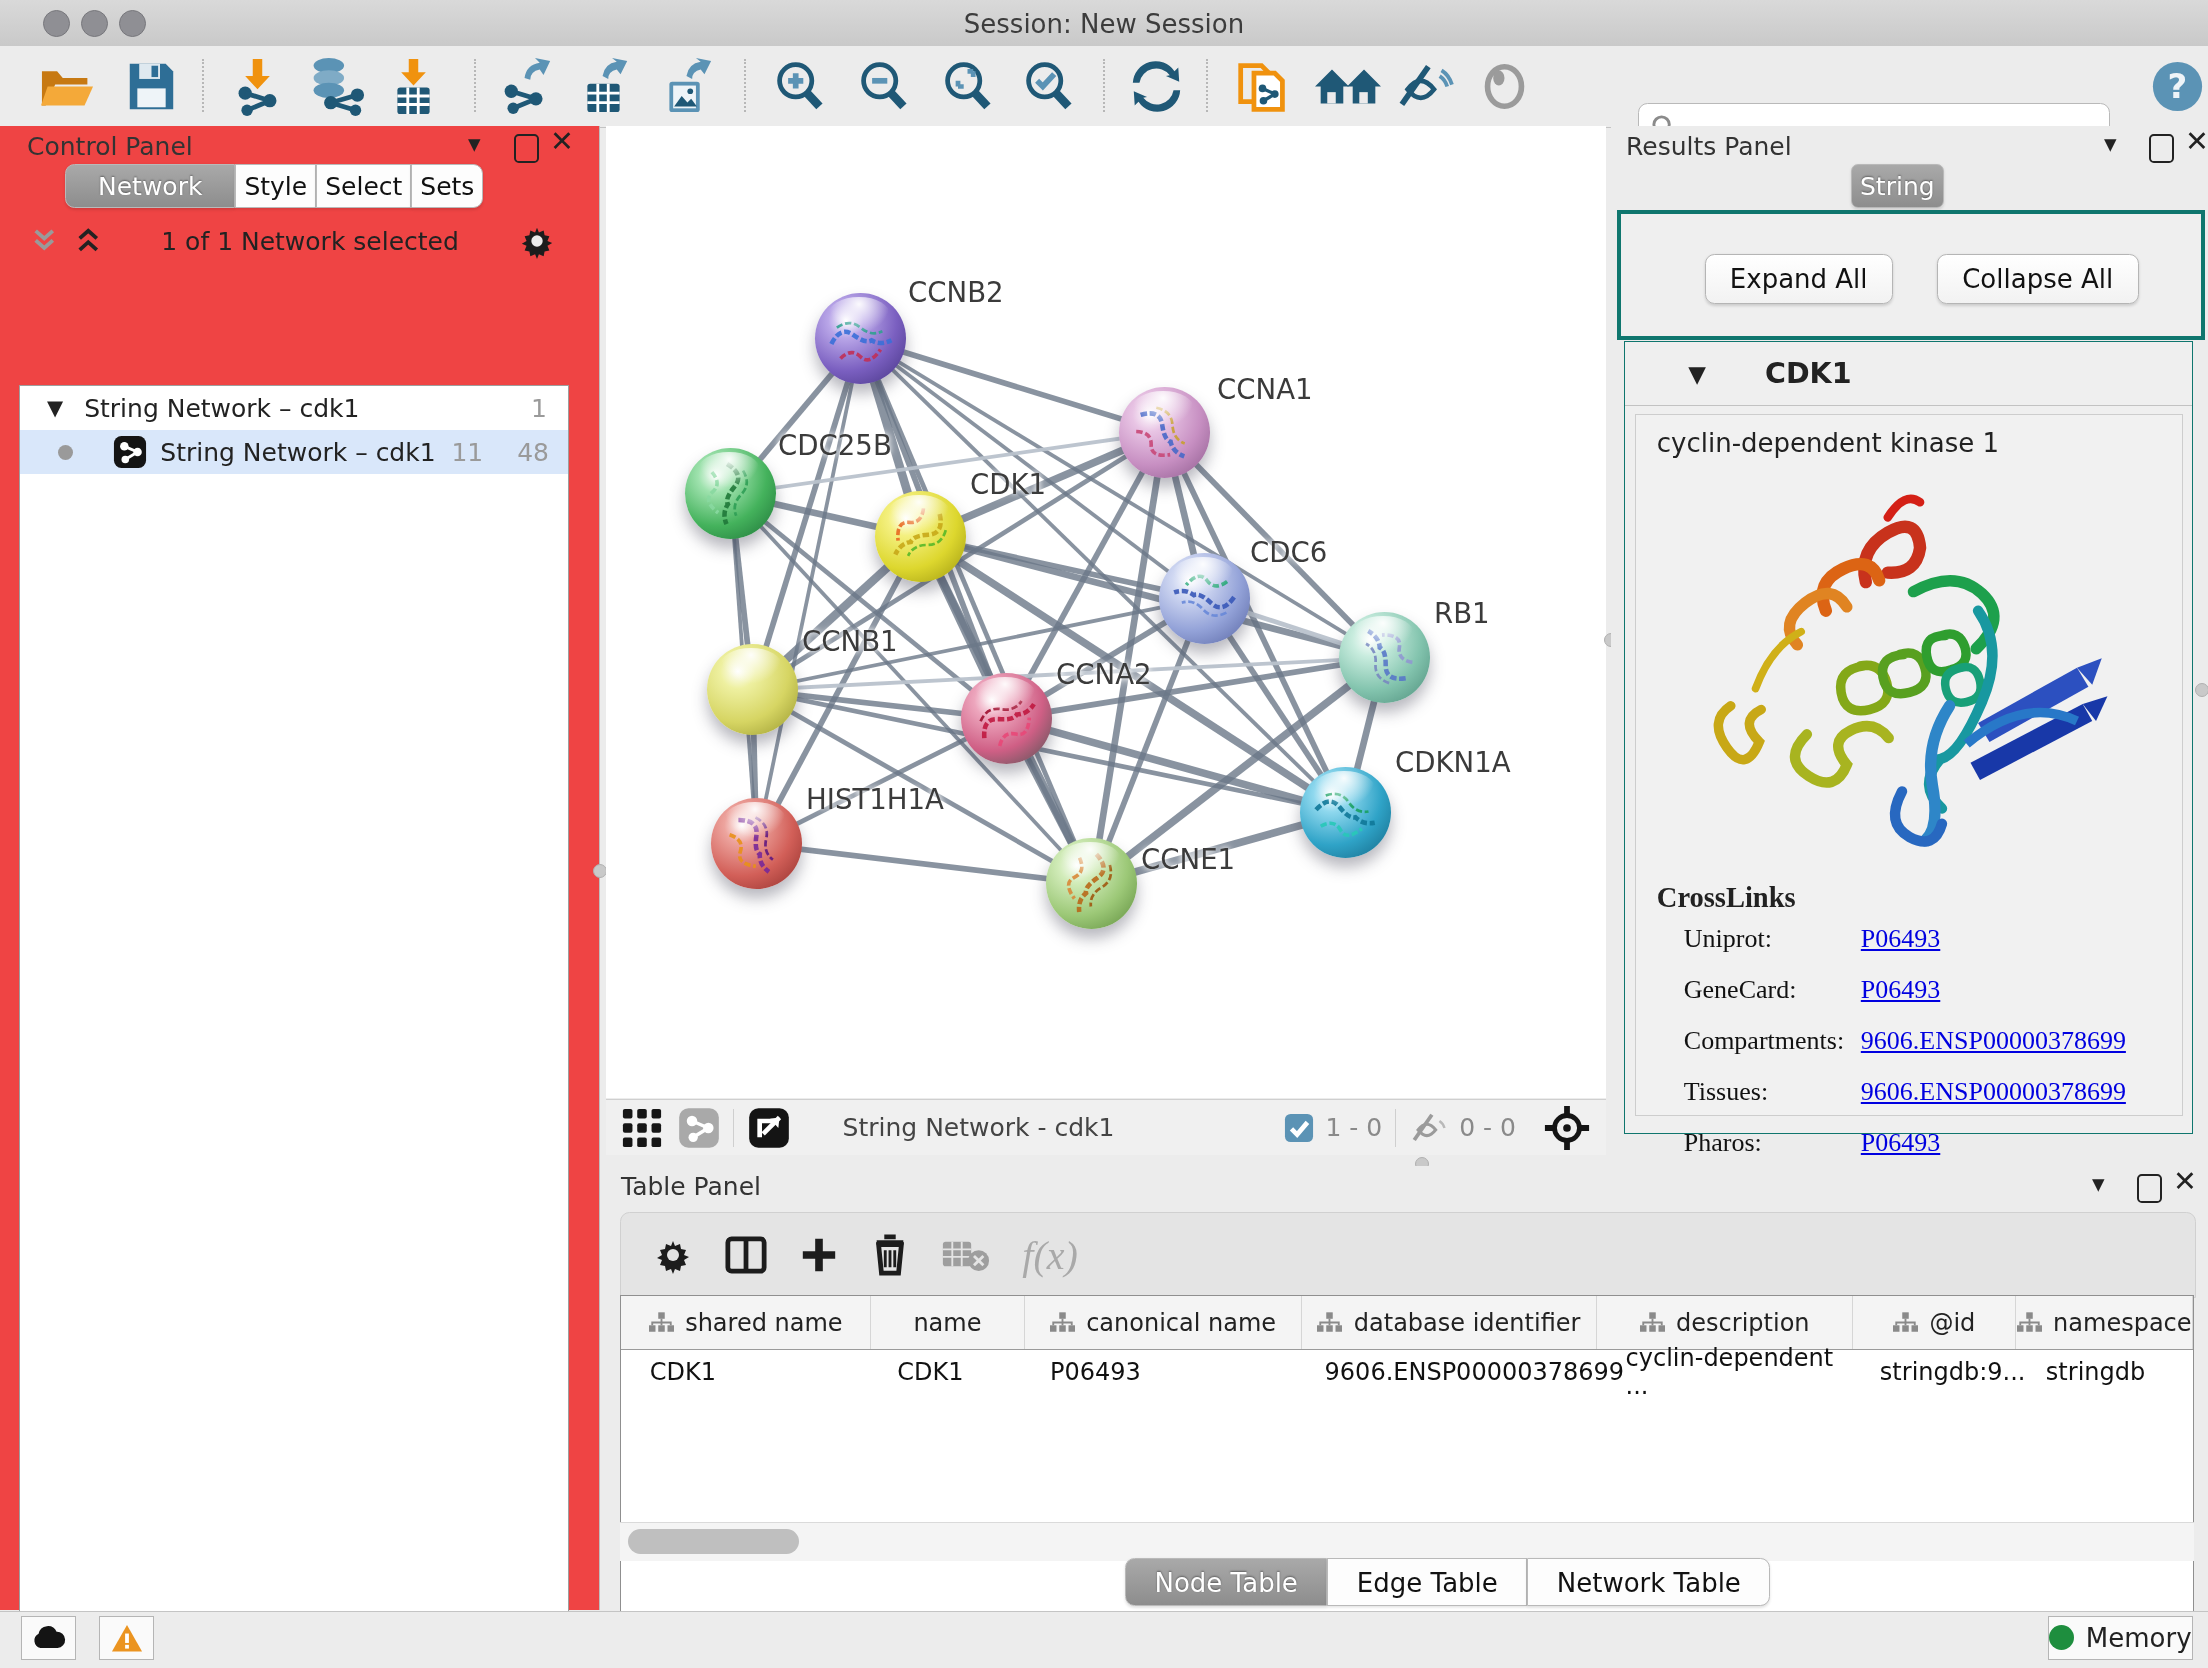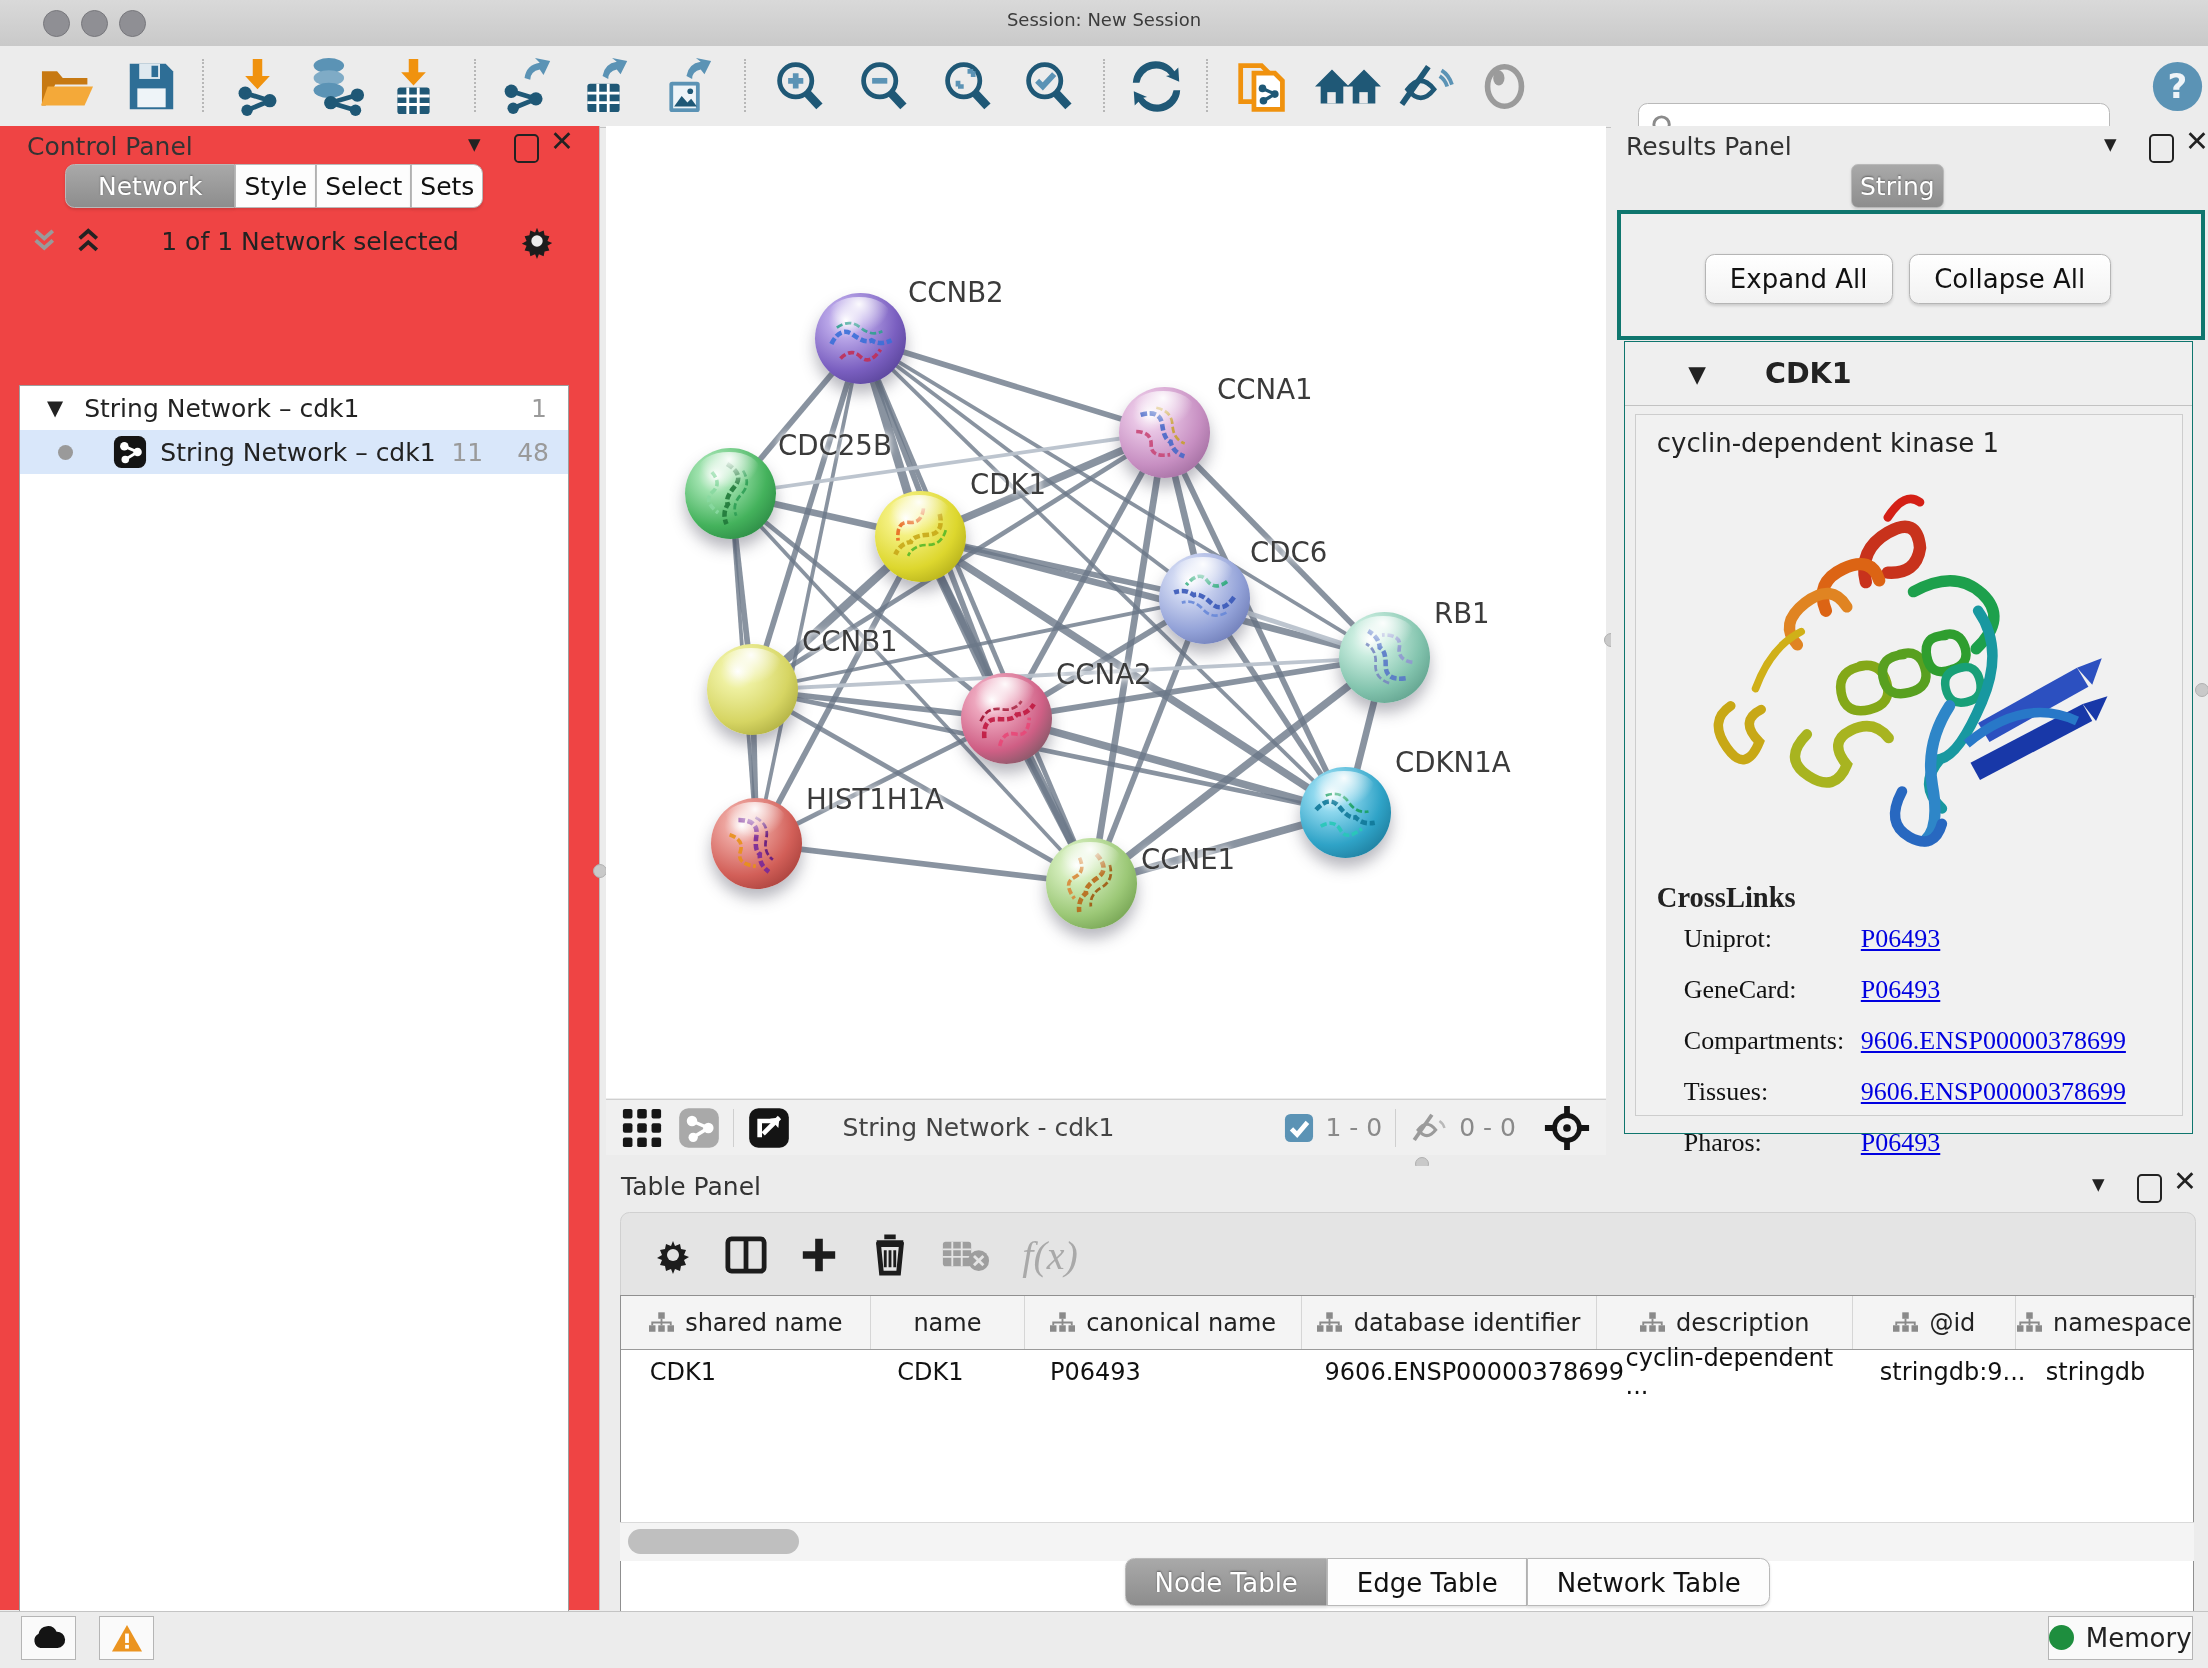--- a/index.html
+++ b/index.html
@@ -1,21 +1,21 @@
 <!DOCTYPE html>
 <html style="font-size:15px"><head>
 <meta charset="utf-8">
 <style>
   html,body{margin:0;padding:0}
   body{width:2208px;height:1668px;background:#ececec;font-family:"DejaVu Sans","Liberation Sans",sans-serif;position:relative;overflow:hidden;color:#222}
   .abs{position:absolute}
   
   .titlebar{left:0;top:0;width:2208px;height:46px;background:linear-gradient(#d9d9d9,#c9c9c9);border-bottom:1px solid #a8a8a8}
   .tl{width:25px;height:25px;border-radius:50%;background:#8f8f94;border:1px solid #77777c;top:9.5px}
-  .win-title{width:100%;text-align:center;top:8.6px;font-size:18px;color:#3c3c3c}
+  .win-title{width:100%;text-align:center;top:8.6px;font-size:26px;color:#3c3c3c}
   
   .toolbar{left:0;top:46px;width:2208px;height:81px;background:#ececec;border-bottom:1px solid #c3c3c3}
   .tb-btn{top:9.5px;height:61px;display:flex;align-items:center;justify-content:center;cursor:pointer}
   .tb-sep{top:13.3px;width:0;height:53px;border-left:2.9px dotted #b7b7b7}
   .searchbox{left:1638px;top:57px;width:472px;height:46px;background:#fff;border:1px solid #b9b9b9;border-radius:9.5px;display:flex;align-items:center;padding-left:11.4px;box-sizing:border-box}
   .searchbox input{border:none;outline:none;font-size:24px;width:418px;background:transparent}
   
   .panel-title{font-size:25px;color:#333}
   .pbtn{font-size:25px;color:#222;cursor:pointer;line-height:28.5px}
   .float-box{width:21px;height:25px;border:2.9px solid #222;border-radius:4.8px;display:inline-block}
@@ -481,21 +481,21 @@
 <div class="abs results-panel">
   <span class="abs panel-title" style="left:15px;top:5.7px">Results Panel</span>
   <span class="abs pbtn" style="left:493px;top:3.8px">▾</span>
   <span class="abs float-box" style="left:538px;top:7.6px"></span>
   <span class="abs pbtn close-x" style="left:574px;top:1.9px">✕</span>
 
   <span class="abs tab active" style="left:240px;top:38px;border-radius:7px">String</span>
 
   <div class="abs rbox" style="left:5.7px;top:84px;width:580px;height:122px">
     <div class="abs btn" style="left:84px;top:40px;width:186px;height:48px">Expand All</div>
-    <div class="abs btn" style="left:288px;top:40px;width:200px;height:48px">Collapse All</div>
+    <div class="abs btn" style="left:316px;top:40px;width:200px;height:48px">Collapse All</div>
   </div>
 
   <div class="abs rbox" style="left:13.3px;top:215px;width:567px;height:791px;border-width:1.9px">
     <div style="height:63px;display:flex;align-items:center;border-bottom:1px solid #c2c2c2">
       <span style="margin-left:63px;font-size:23px">▼</span>
       <span style="margin-left:59px;font-size:28.5px;font-weight:bold">CDK1</span>
     </div>
     <div class="abs" style="left:9.5px;top:72px;width:546px;height:700px;border:1px solid #cdcdcd;background:#f1f1f1">
       <div style="margin:13.3px 0 0 21px;font-size:26px">cyclin-dependent kinase 1</div>
       <svg width="476" height="409" viewBox="0 0 500 430" style="margin:9.5px 0 0 28.5px">

